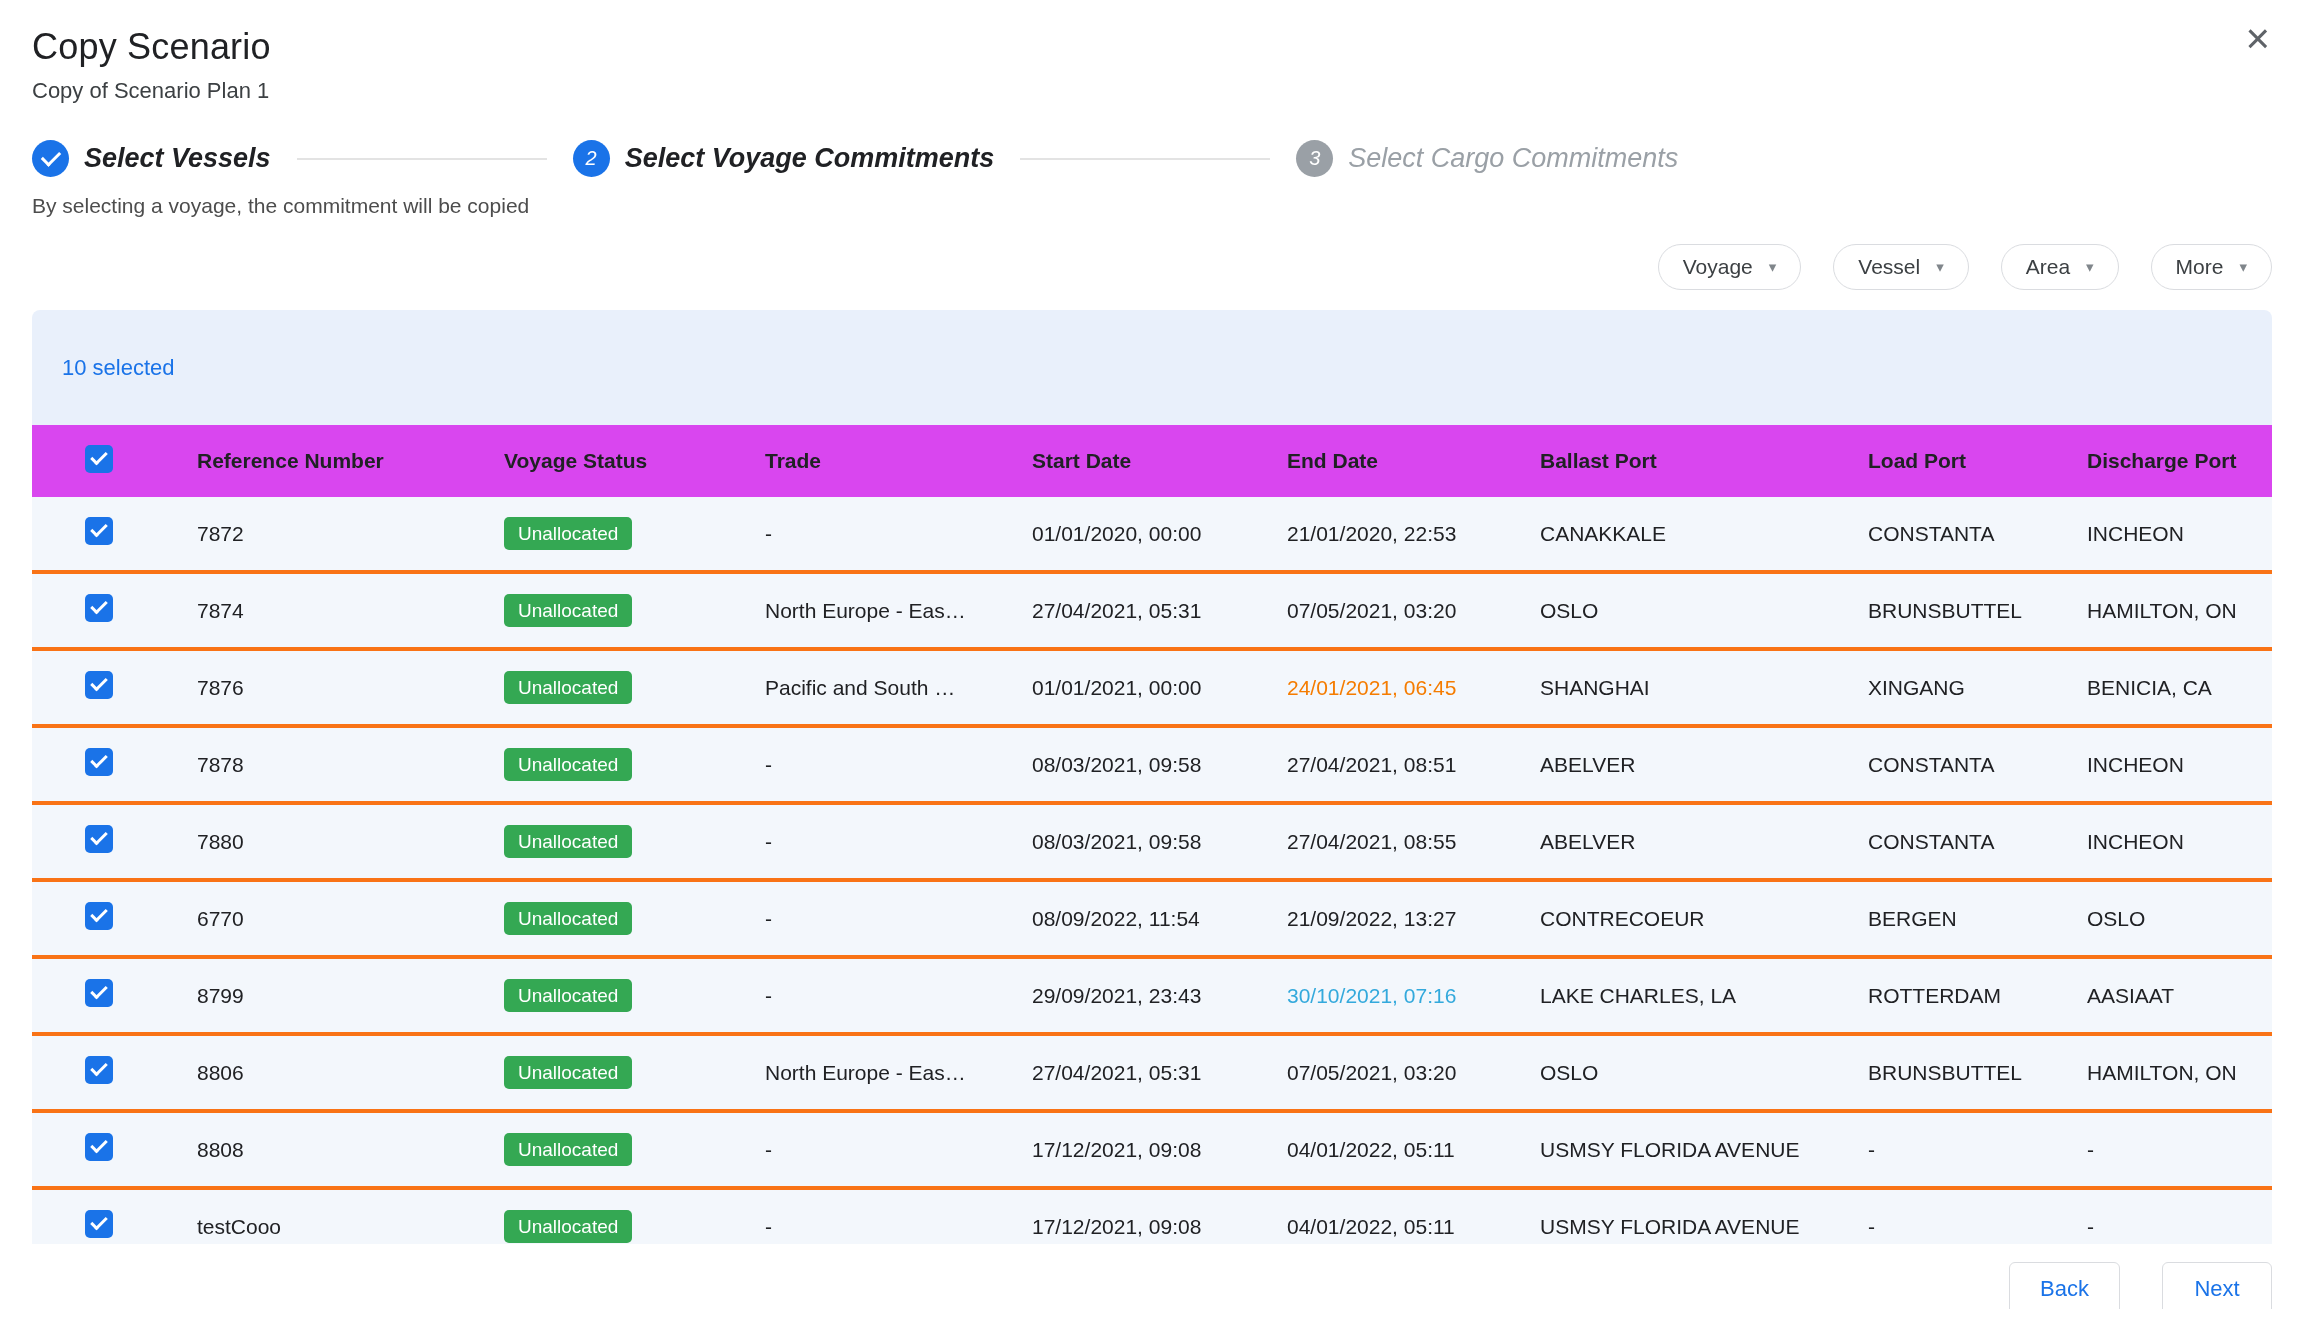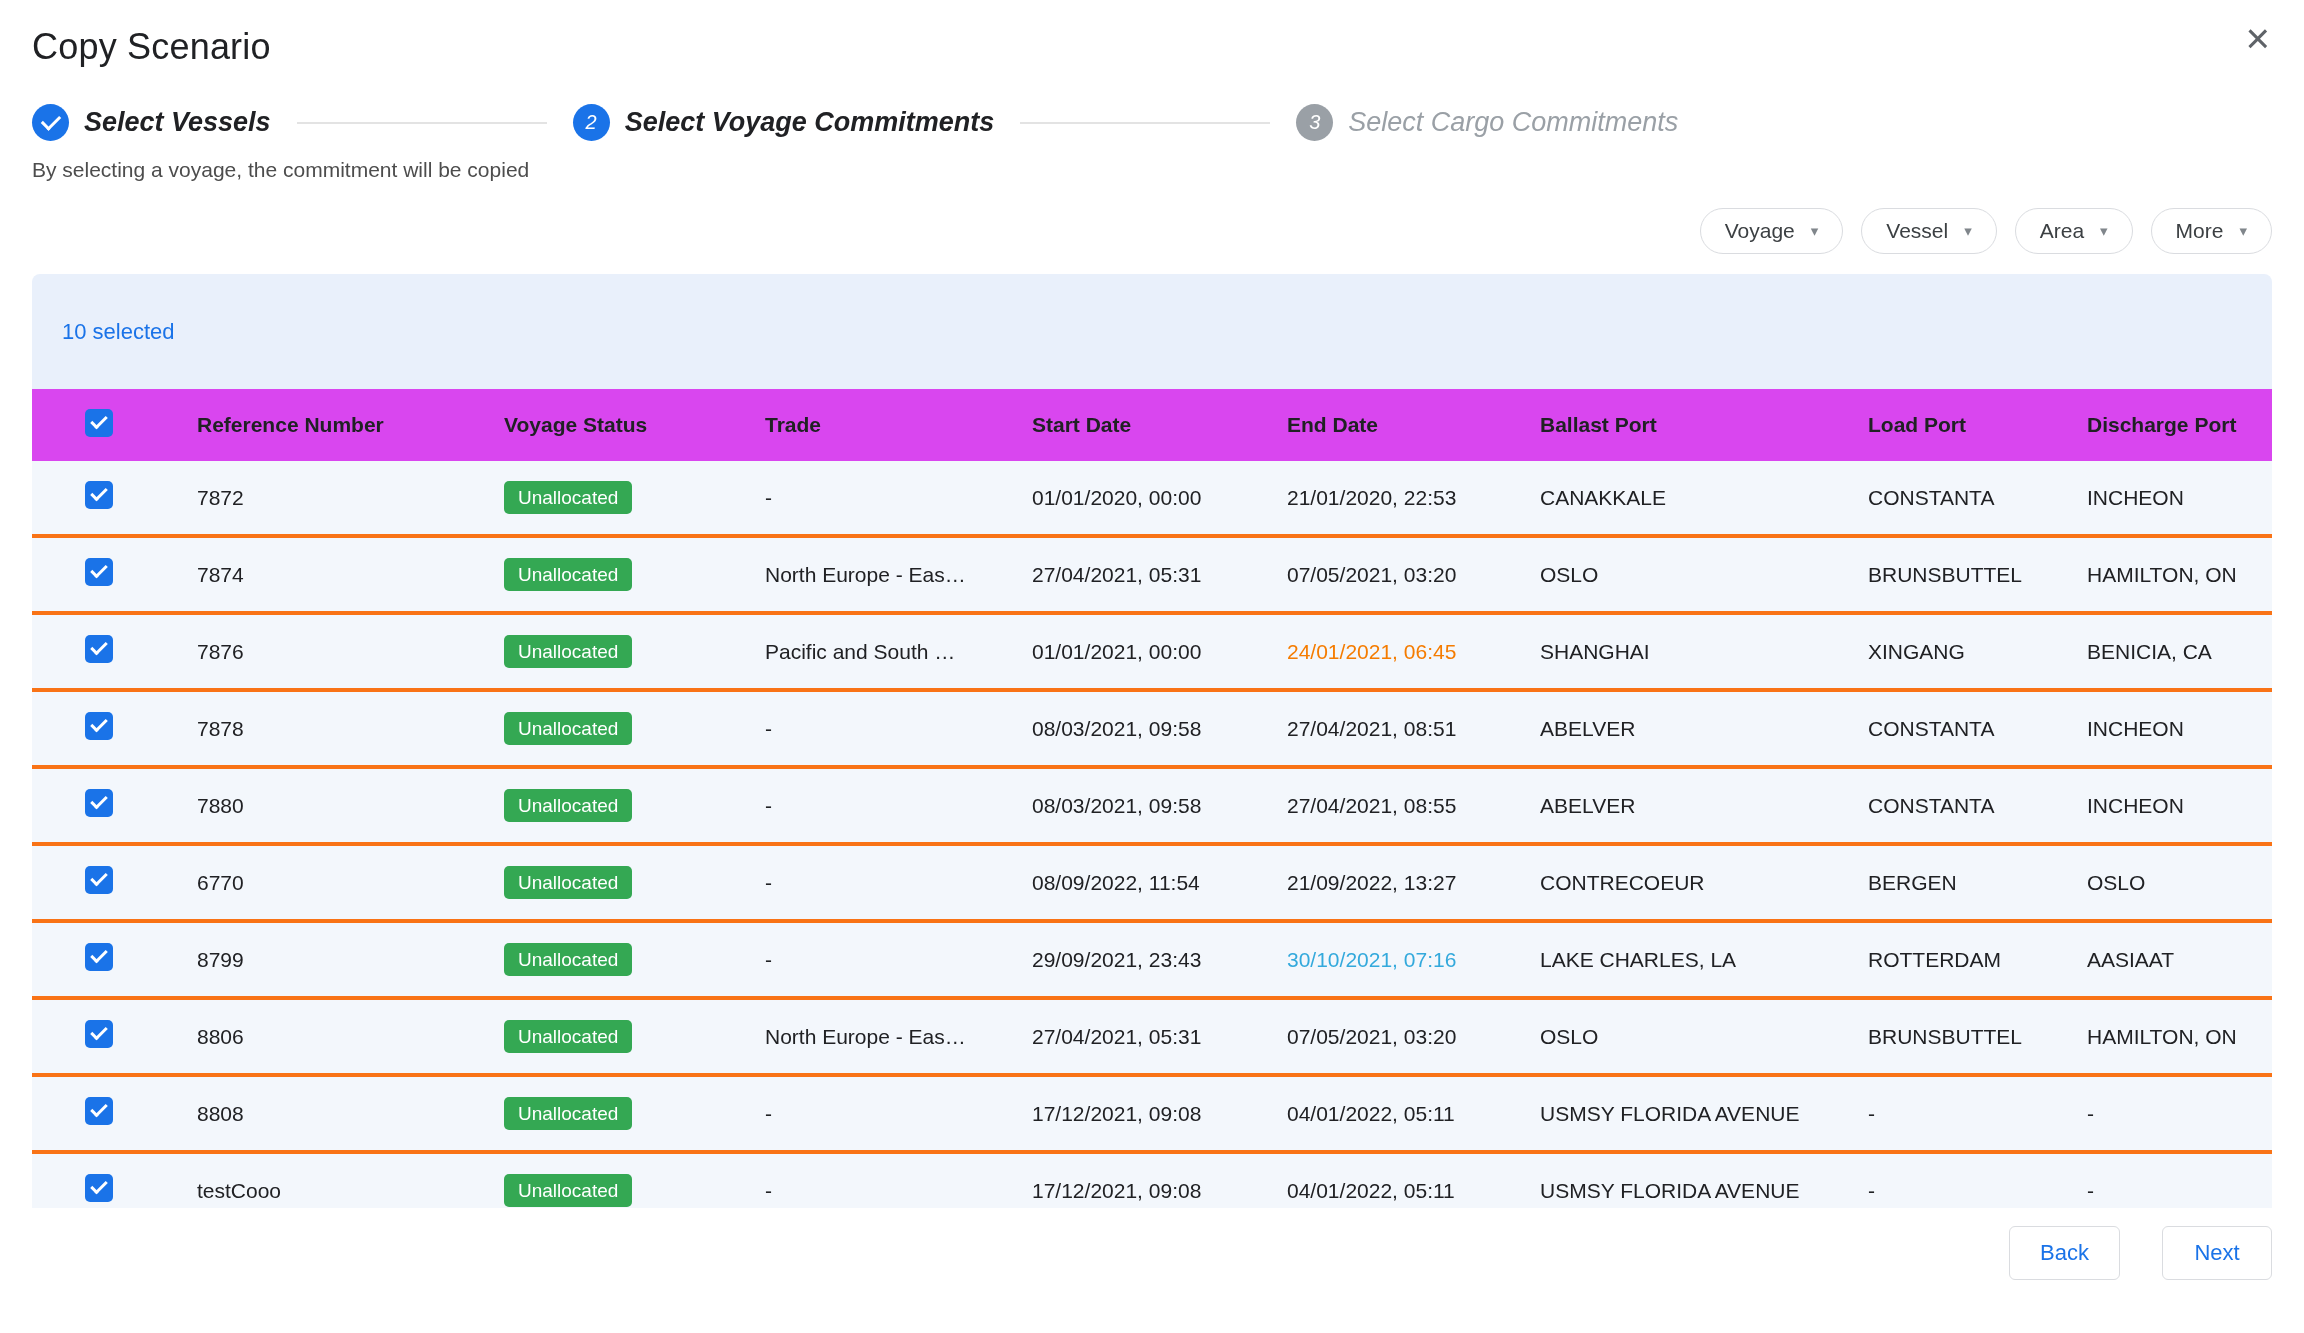--- a/index.html
+++ b/index.html
@@ -38,21 +38,21 @@
     content: ""; display: block; width: 15px; height: 8px;
     border-left: 3.5px solid #fff; border-bottom: 3.5px solid #fff;
     transform: rotate(-45deg); margin-top: -5px;
   }
   .step-label { font-size: 27px; font-weight: 600; color: #202124; white-space: nowrap; }
   .step-label.inactive { color: #9AA0A6; font-weight: 400; }
   .connector { width: 250px; height: 2px; background: #e3e3e3; margin: 0 26px; flex: 0 0 auto; }
   
   .helper { padding: 0 32px; margin-top: 17px; font-size: 21px; color: #4d4d4d; }
   
-  .filters { display: flex; justify-content: flex-end; gap: 18px; padding: 0 32px; margin-top: 26px; margin-bottom: 20px; }
+  .filters { display: flex; justify-content: flex-end; gap: 32px; padding: 0 32px; margin-top: 26px; margin-bottom: 20px; }
   .filter-btn {
     display: flex; align-items: center; gap: 16px;
     height: 46px; padding: 0 24px;
     background: #fff; border: 1px solid #dadce0; border-radius: 23px;
     font-family: inherit; font-size: 21px; color: #3c4043; cursor: pointer;
   }
   .chevron { font-size: 15px; color: #80868b; }
   
   .table-card {
     margin: 0 32px; width: 2240px; height: 934px;
@@ -96,20 +96,21 @@
     padding: 13px 30px; cursor: pointer; min-width: 110px; margin-left: 28px;
   }
 </style>
 </head>
 <body>
 
 <div class="page">
 
   <div class="modal-header">
     <h1 class="title">Copy Scenario</h1>
+    <div class="subtitle">Copy of Scenario Plan 1</div>
     <button class="close-btn">×</button>
   </div>
 
   <div class="stepper">
     <div class="step">
       <span class="step-circle completed"></span>
       <span class="step-label">Select Vessels</span>
     </div>
     <span class="connector"></span>
     <div class="step">

